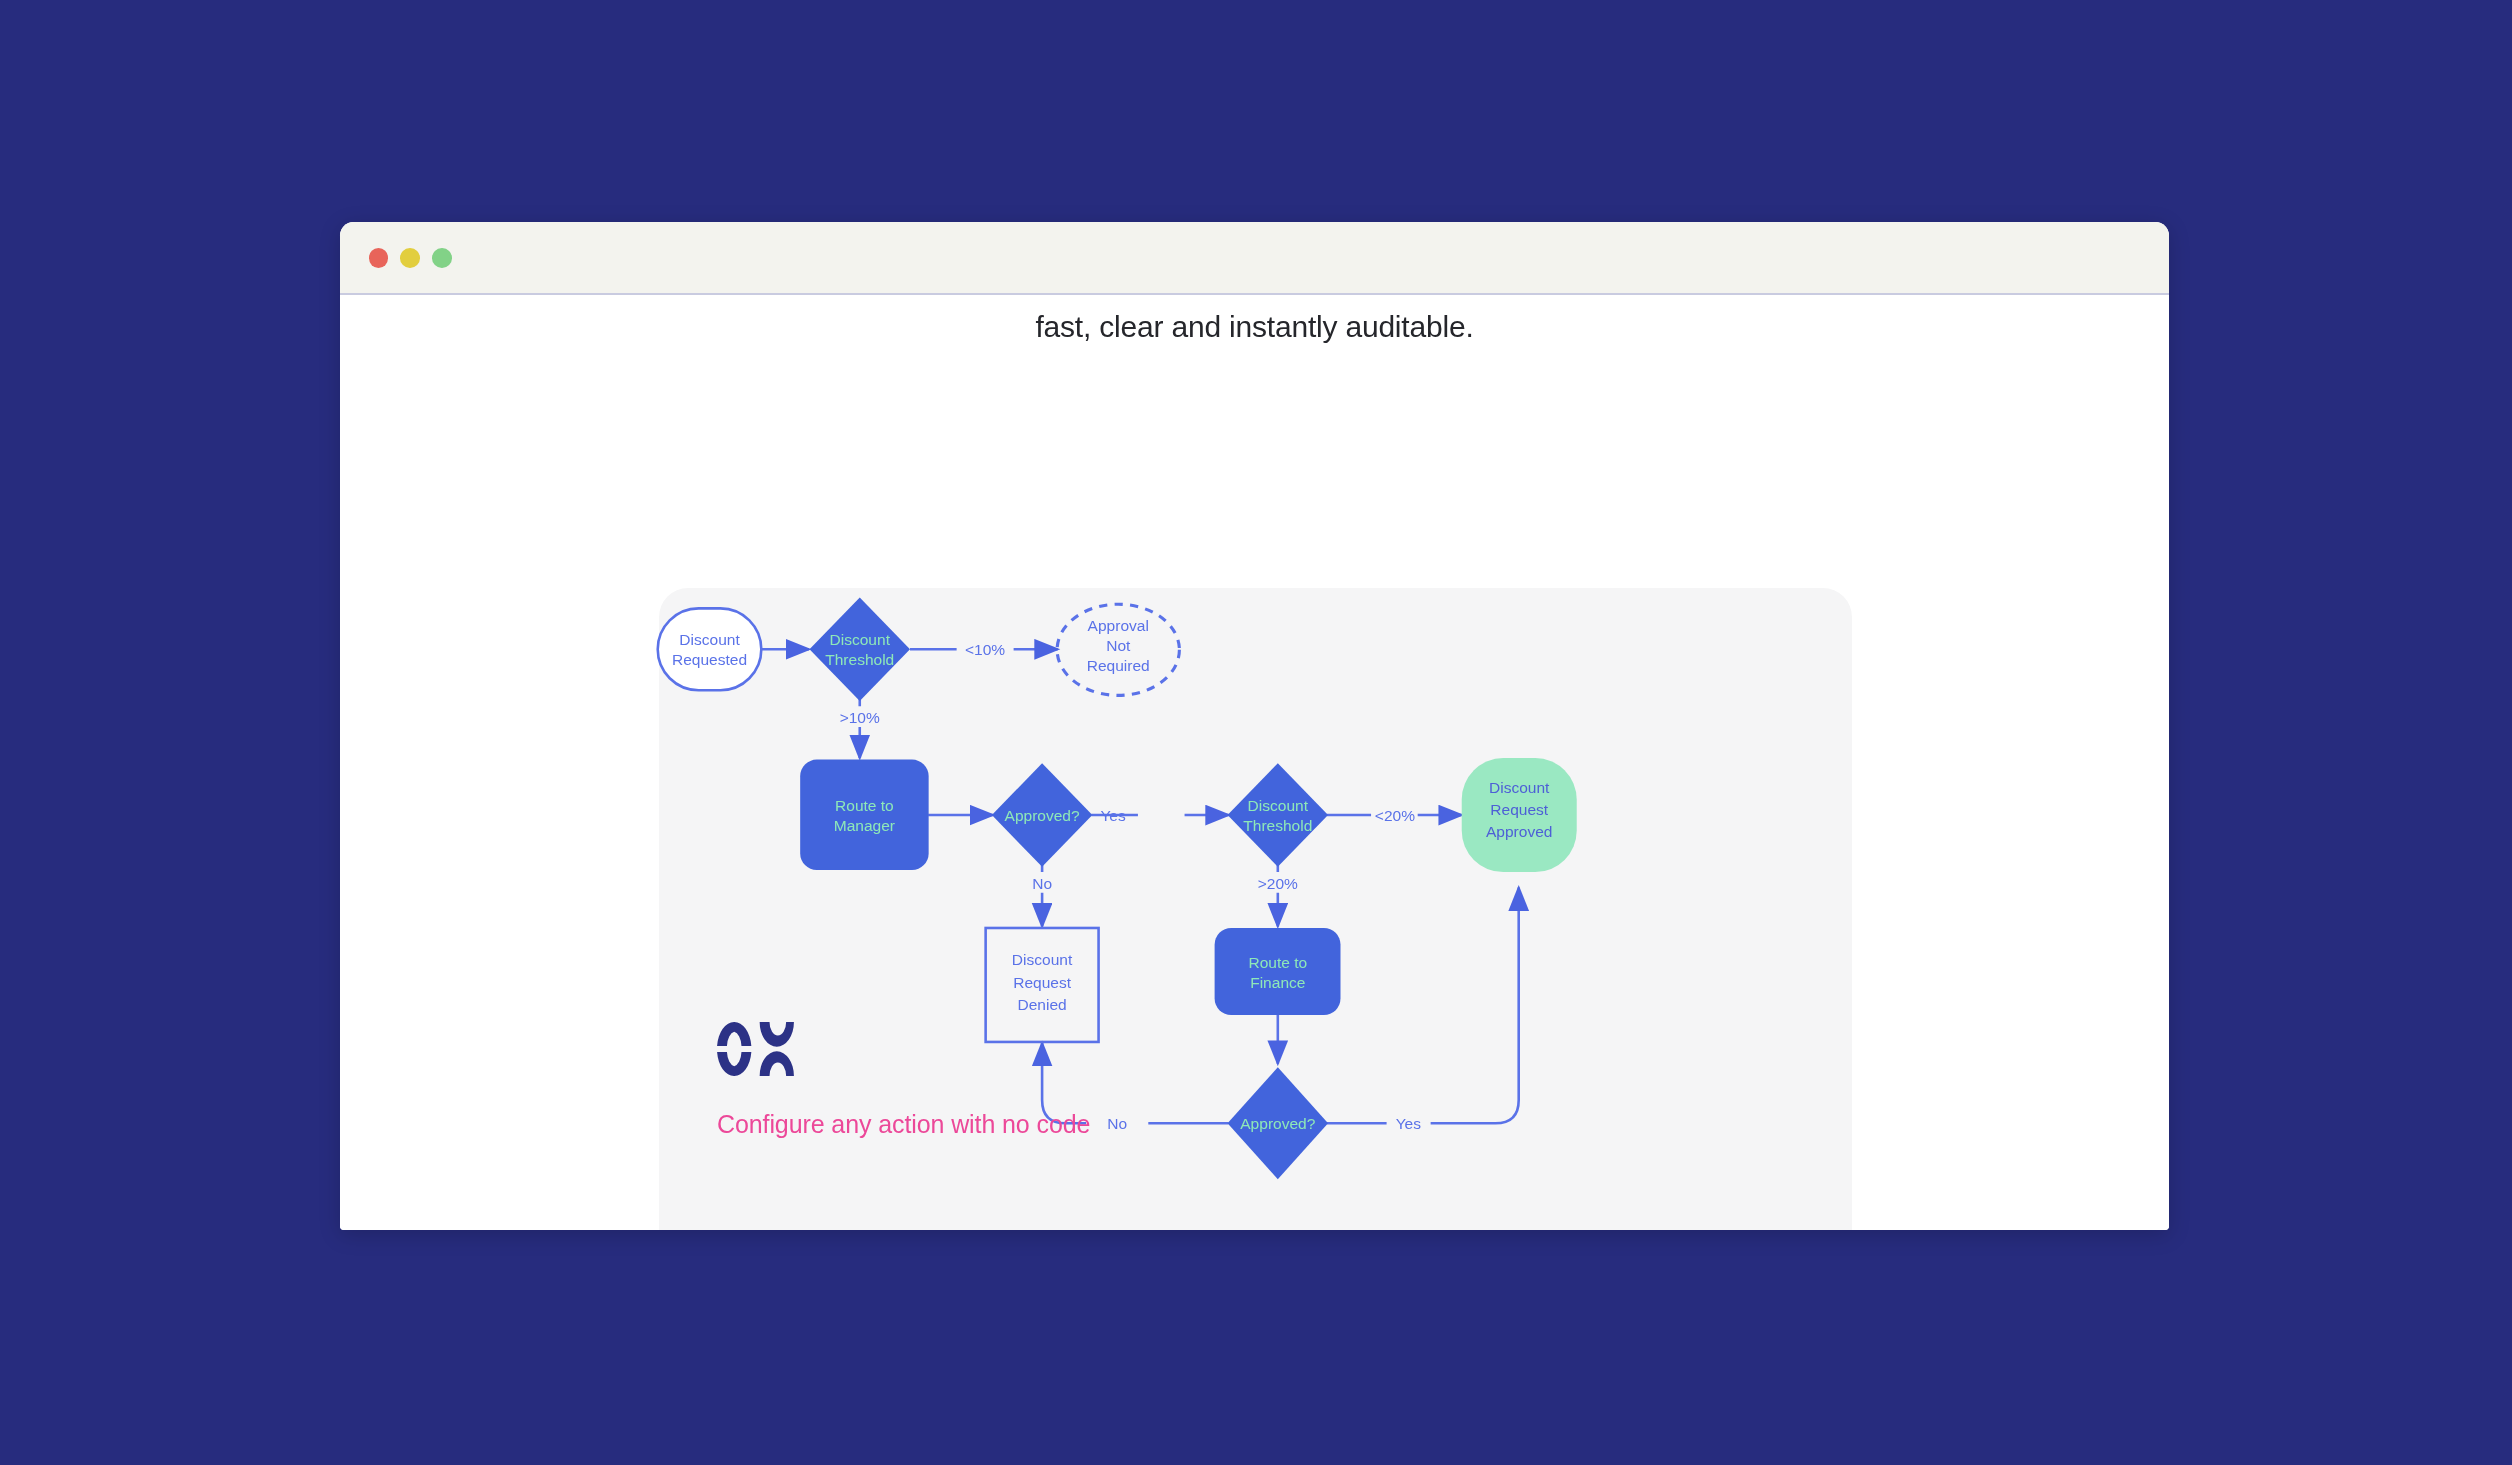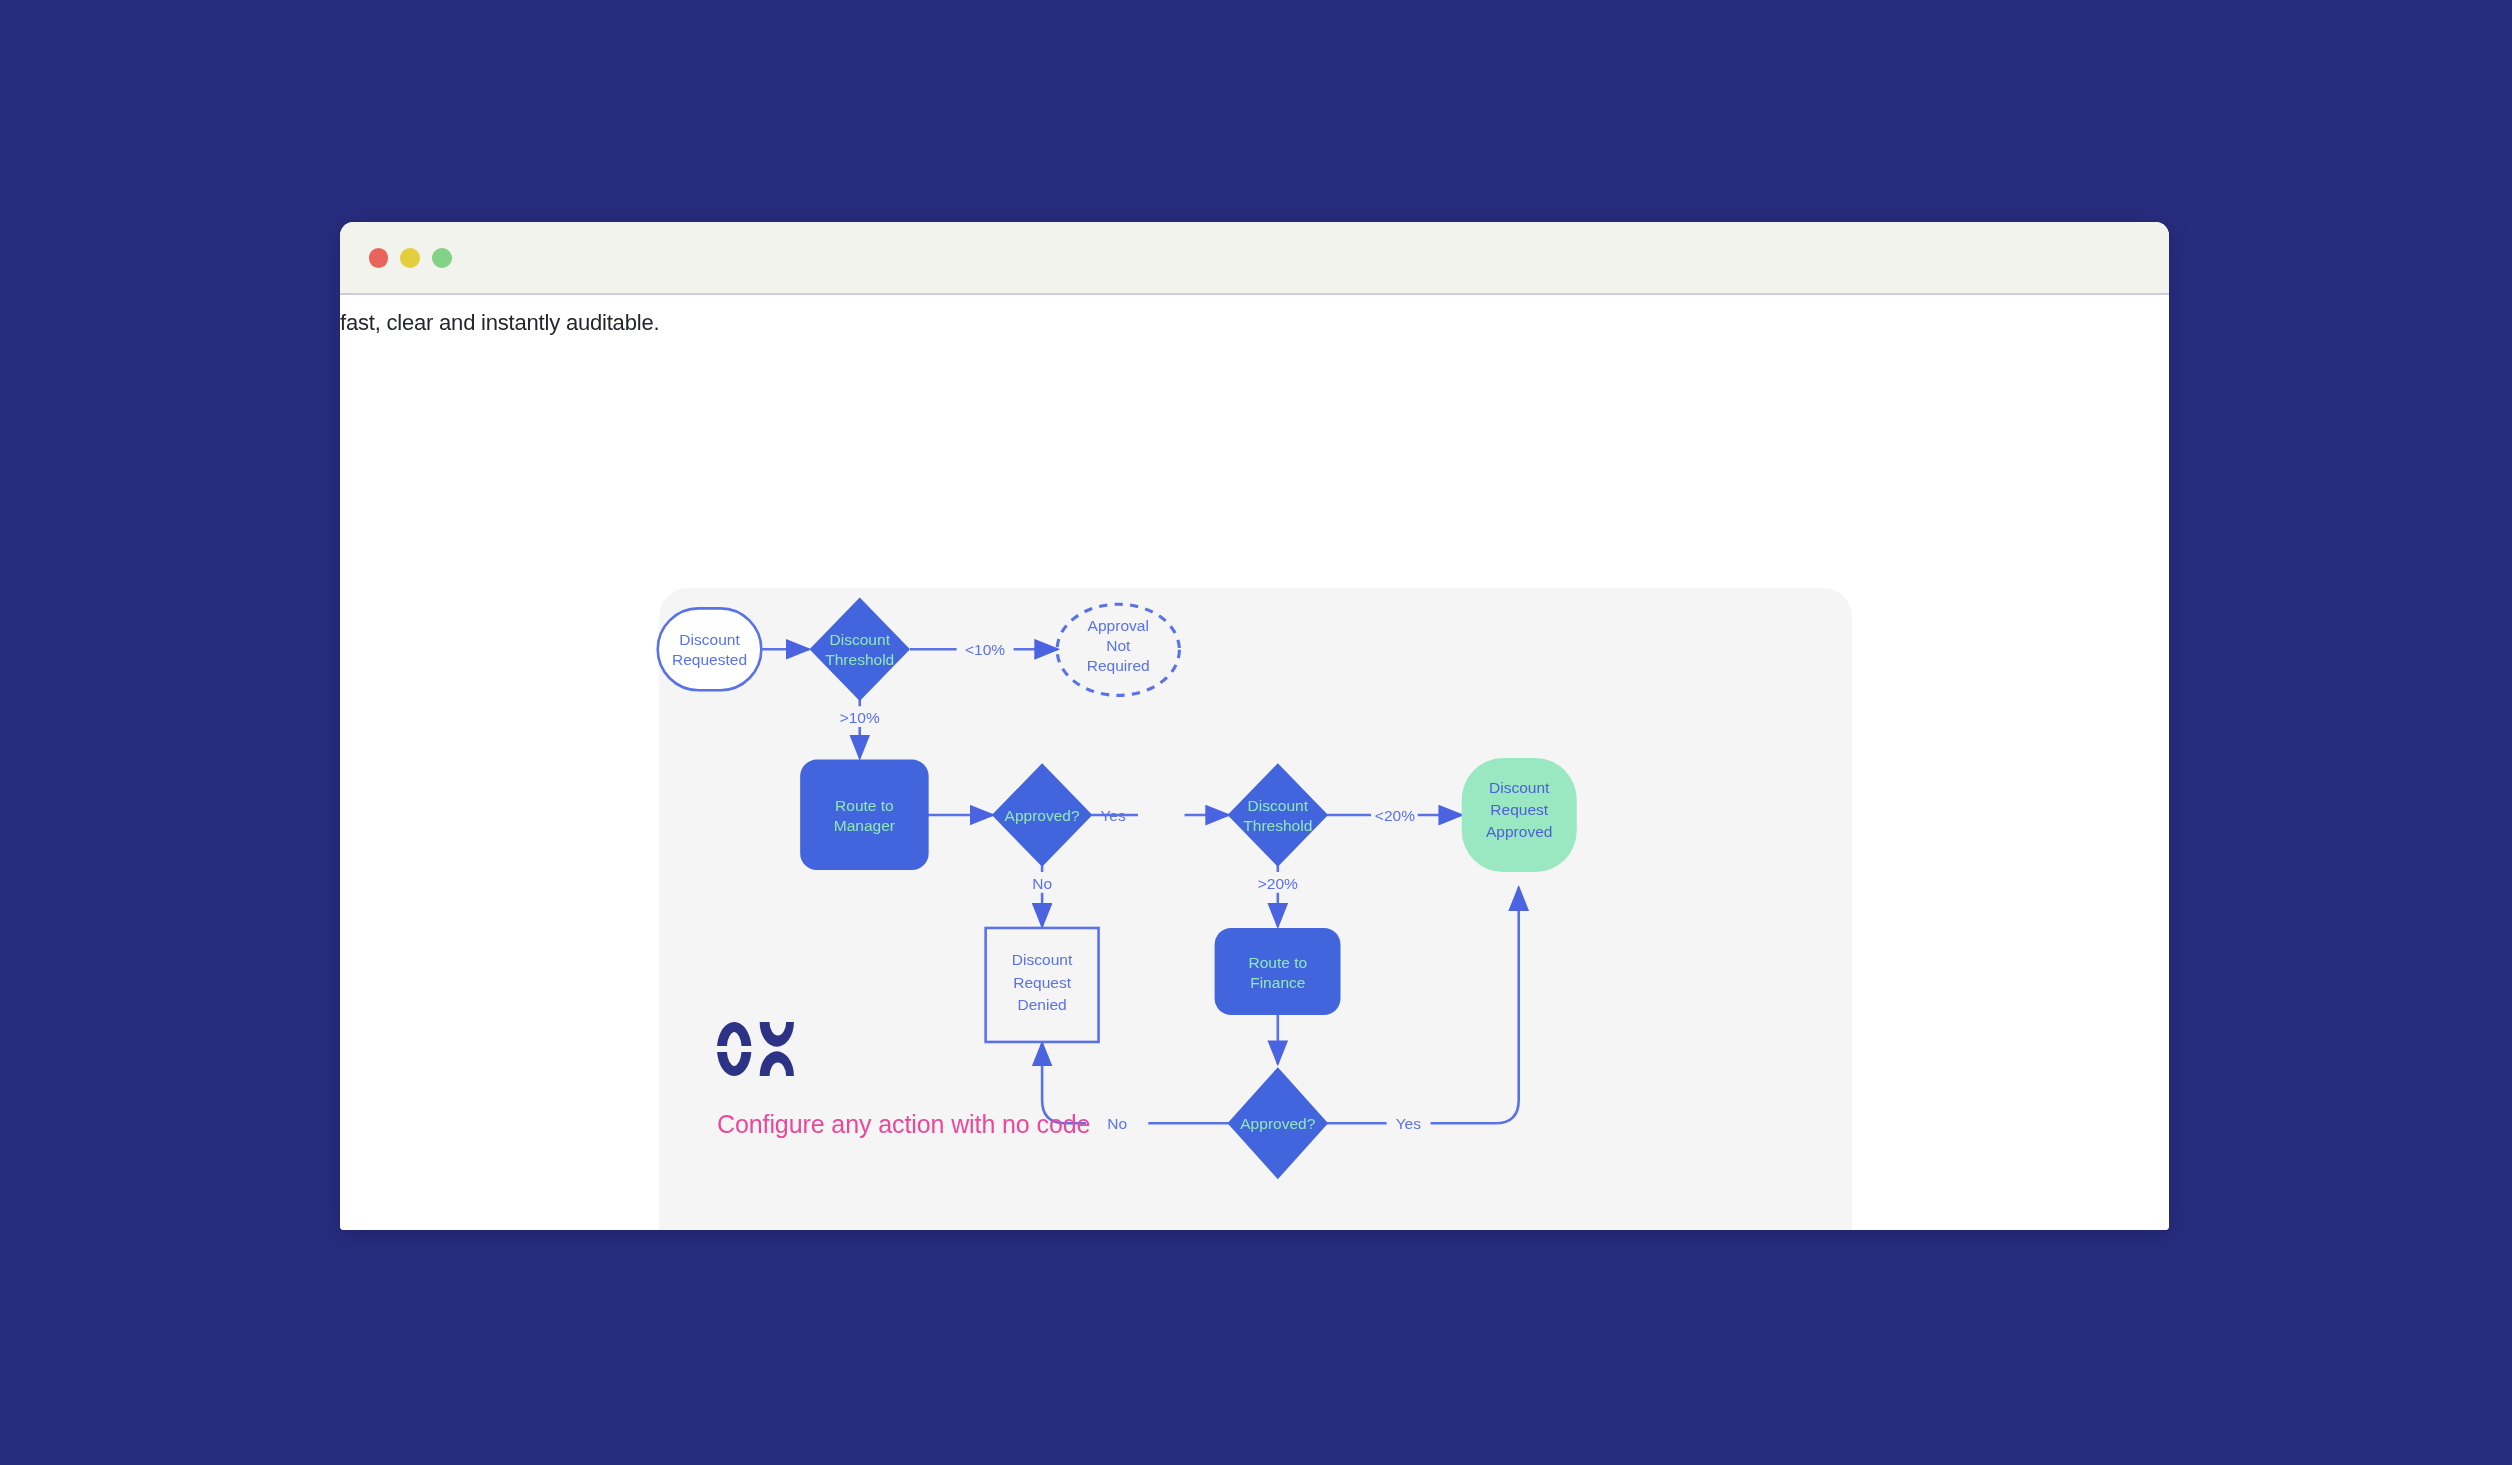--- a/index.html
+++ b/index.html
@@ -58,22 +58,22 @@
     width: 100%;
     height: 933px;
     background: #ffffff;
   }
 
   .page-heading {
     position: absolute;
     left: 0;
     top: 13px;
     width: 100%;
-    text-align: left;
-    font-size: 22px;
+    text-align: center;
+    font-size: 30px;
     color: #25262B;
     letter-spacing: -0.2px;
     white-space: nowrap;
   }
 
   
   .panel {
     position: absolute;
     left: 319px;
     top: 291px;

